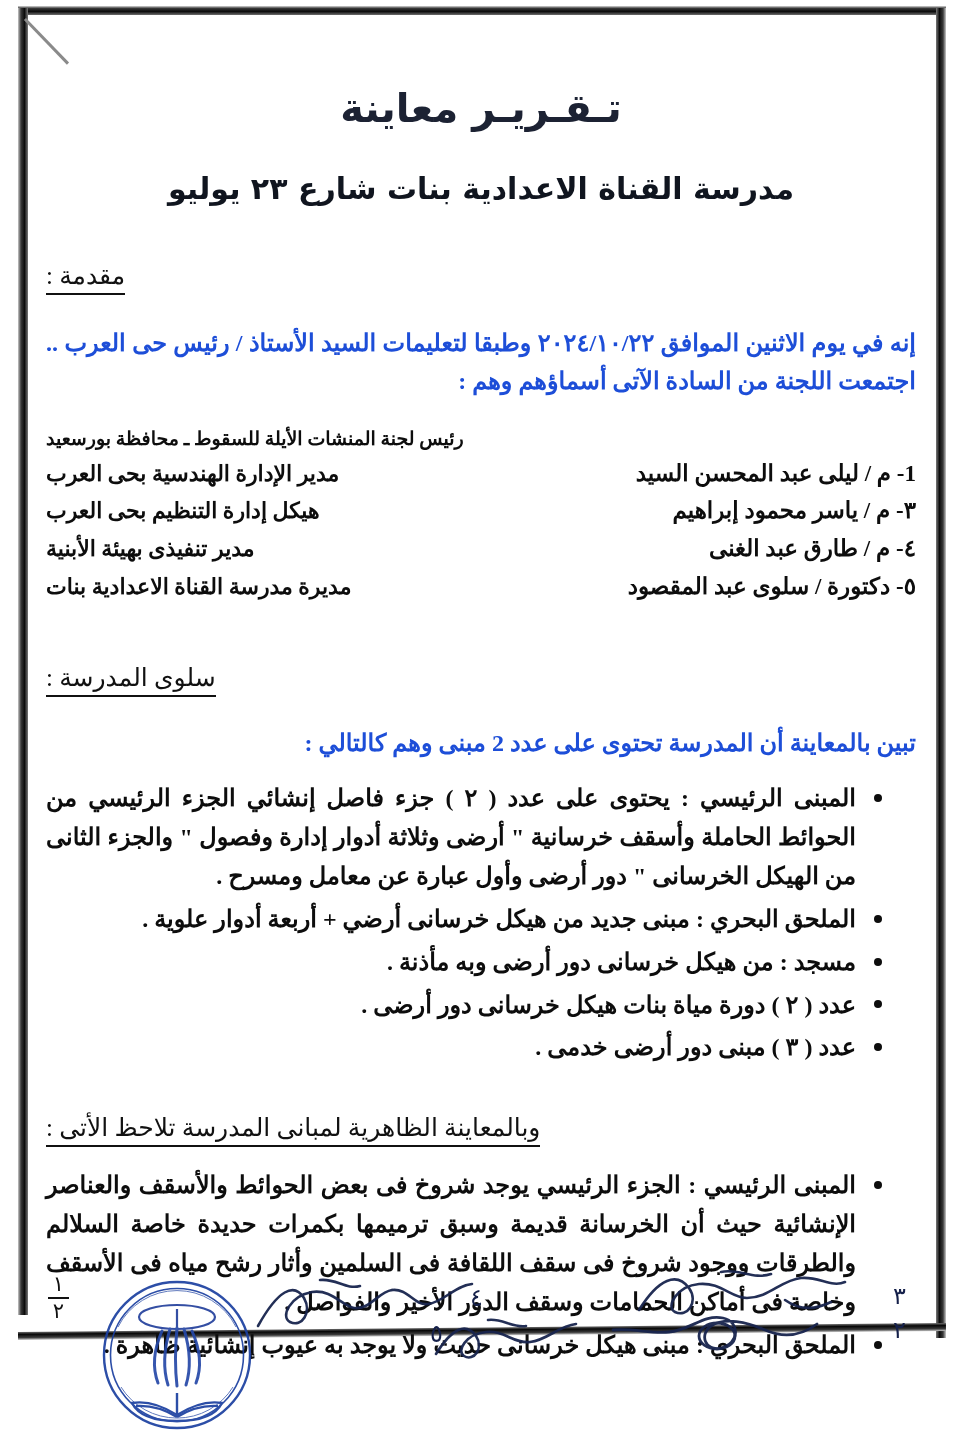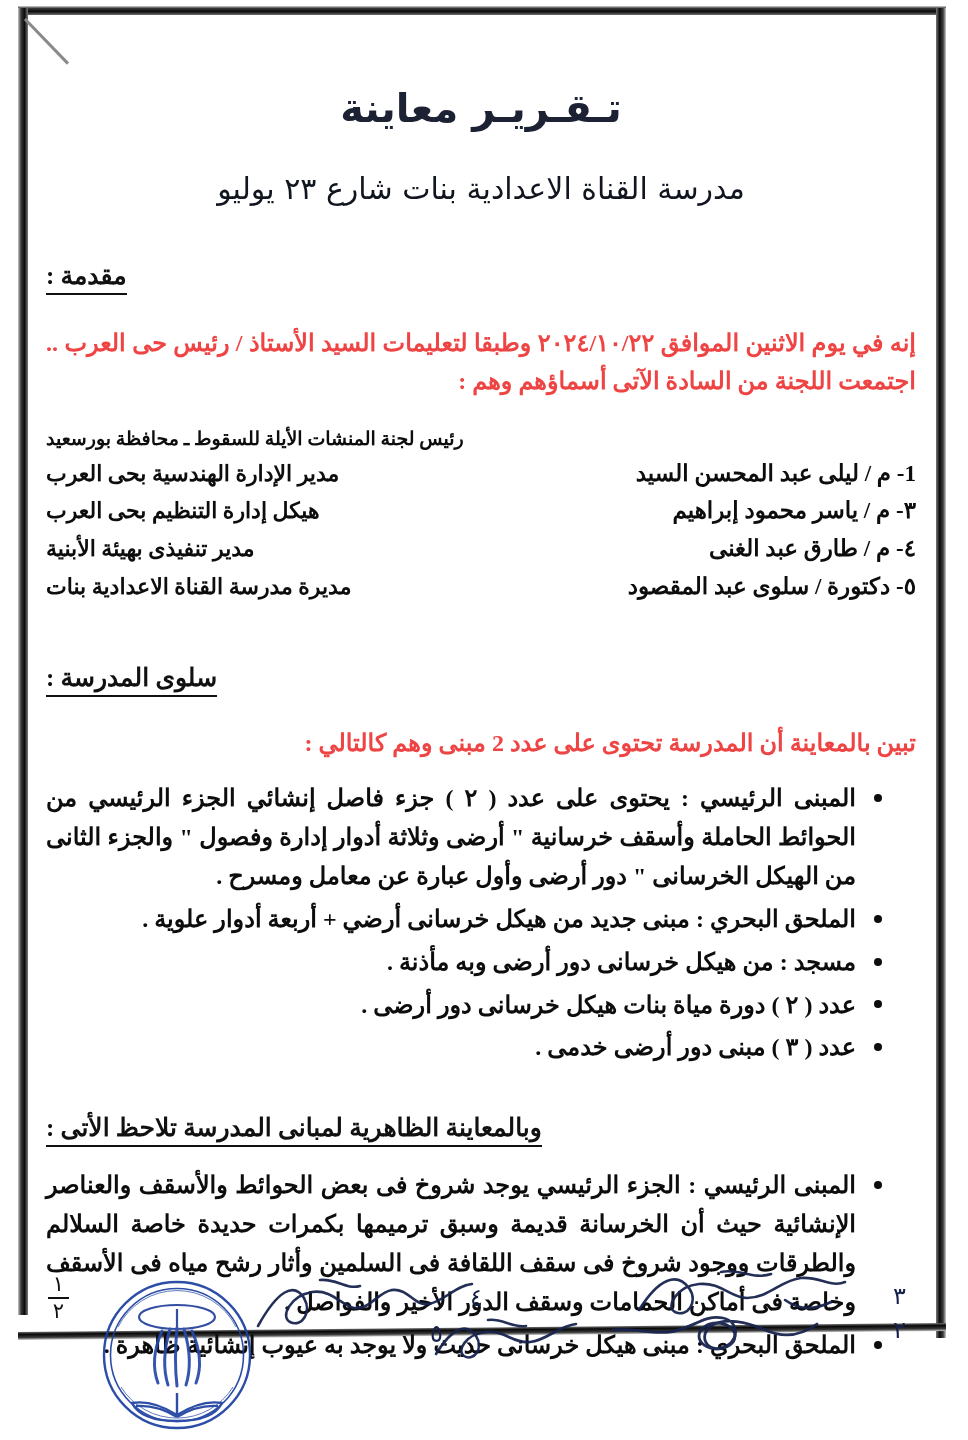--- a/index.html
+++ b/index.html
@@ -78,49 +78,49 @@
     font-weight: bold;
     font-size: 40px;
     letter-spacing: 1px;
     margin: 86px 0 0 0;
     line-height: 1.1;
   }
   .doc-subtitle {
     text-align: center;
     color: #10151f;
     font-family: "DejaVu Sans", "Liberation Sans", sans-serif;
-    font-weight: normal;
+    font-weight: bold;
     font-size: 30px;
     margin: 42px 0 0 0;
     line-height: 1.15;
   }
 
   
   .section-heading {
     text-align: left;
-    font-weight: bold;
+    font-weight: normal;
     font-size: 25px;
     color: #111111;
     margin: 0;
     padding: 0 0 3px 0;
   }
   .section-heading span {
     border-bottom: 2.5px solid #111111;
     padding-bottom: 3px;
     display: inline-block;
   }
   .heading-intro { margin-top: 54px; }
   .heading-desc  { margin-top: 58px; }
   .heading-obs   { margin-top: 46px; }
 
   
   .para {
     font-size: 24px;
     font-weight: bold;
-    color: #ef4444;
+    color: #1d4ed8;
     line-height: 1.62;
     text-align: justify;
     margin: 22px 0 0 0;
   }
   .para-intro { margin-top: 26px; }
   .para-count { margin-top: 24px; text-align: right; }
 
   
   .members {
     margin: 22px 0 0 0;

